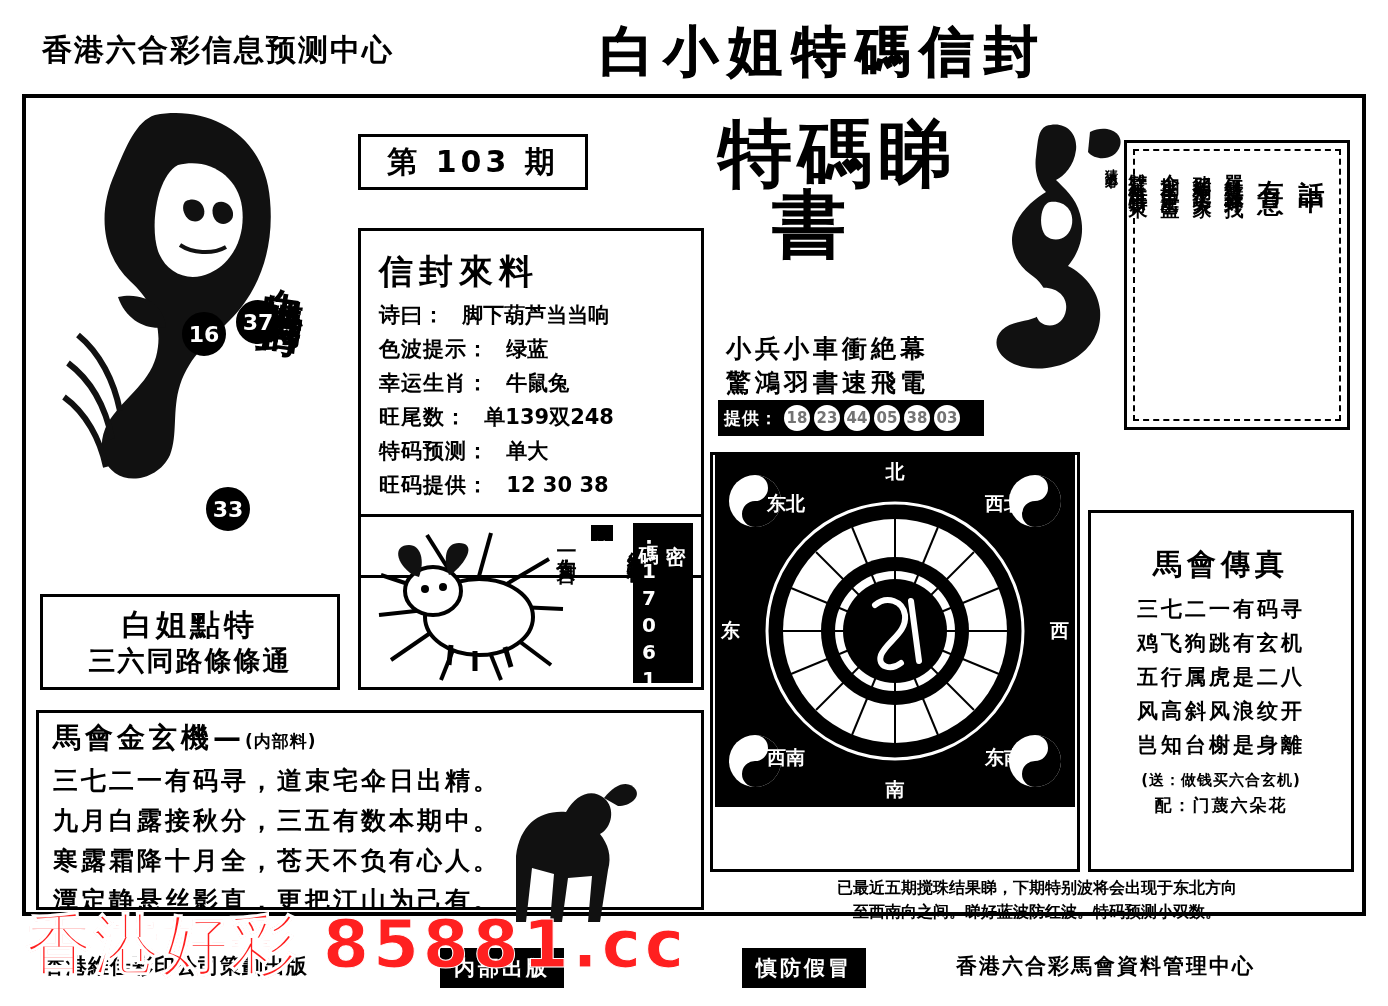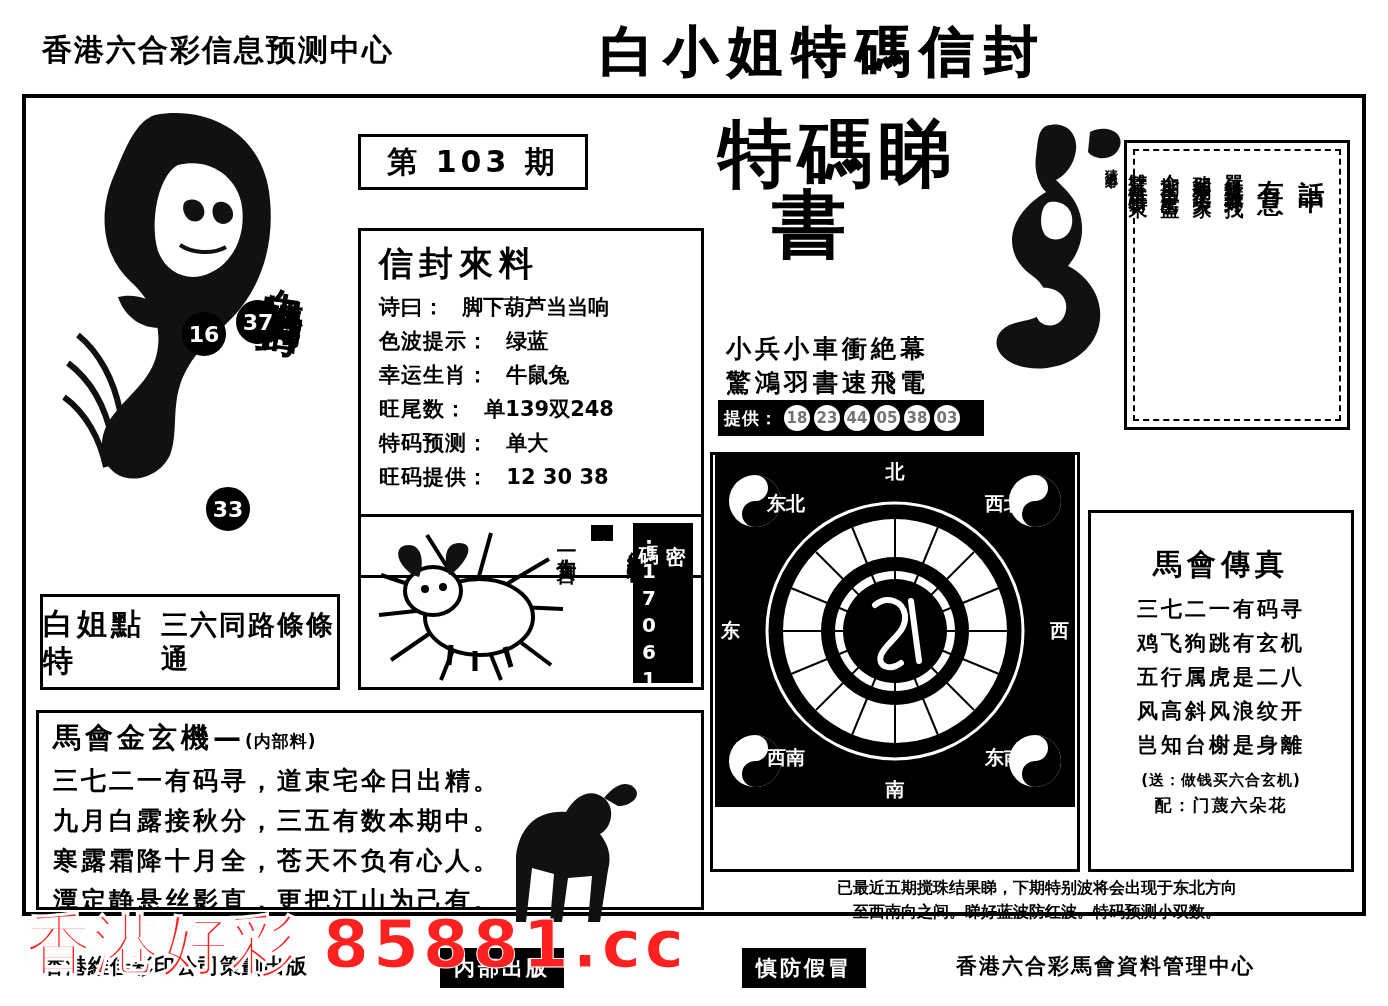--- a/index.html
+++ b/index.html
@@ -63,42 +63,42 @@
   }
   .ball.b1 { left:182px; top:312px; }
   .ball.b2 { left:236px; top:300px; }
   .ball.b3 { left:206px; top:487px;text-align:right; }
 
   
   .slogan-box {
     position:absolute; left:40px; top:594px;
     width:300px; height:96px;
     border:3px solid #000;
-    display:flex; flex-direction:row;
+    display:flex; flex-direction:column;
     align-items:center; justify-content:center;
     line-height:1.25;
   }
   .slogan-box .l1 { font-size:30px; font-weight:bold; letter-spacing:4px; }
   .slogan-box .l2 { font-size:27px; font-weight:bold; letter-spacing:2px; }
 
   
   .issue-box {
     position:absolute; left:358px; top:134px;
     width:230px; height:56px;
     border:3px solid #000;
     display:flex; align-items:center; justify-content:center;
     font-size:30px; font-weight:bold; letter-spacing:4px;
   }
 
   
   .info-box {
     position:absolute; left:358px; top:228px;
     width:346px; height:350px;
     border:3px solid #000;
-    padding:8px 14px;
+    padding:16px 14px;
   }
   .info-title {
     font-size:34px; font-weight:bold; letter-spacing:6px;
     margin:2px 0 4px 4px;
   }
   .info-row {
     font-size:21px; font-weight:bold;
     margin:6px 0 6px 4px;
     white-space:nowrap;
   }

